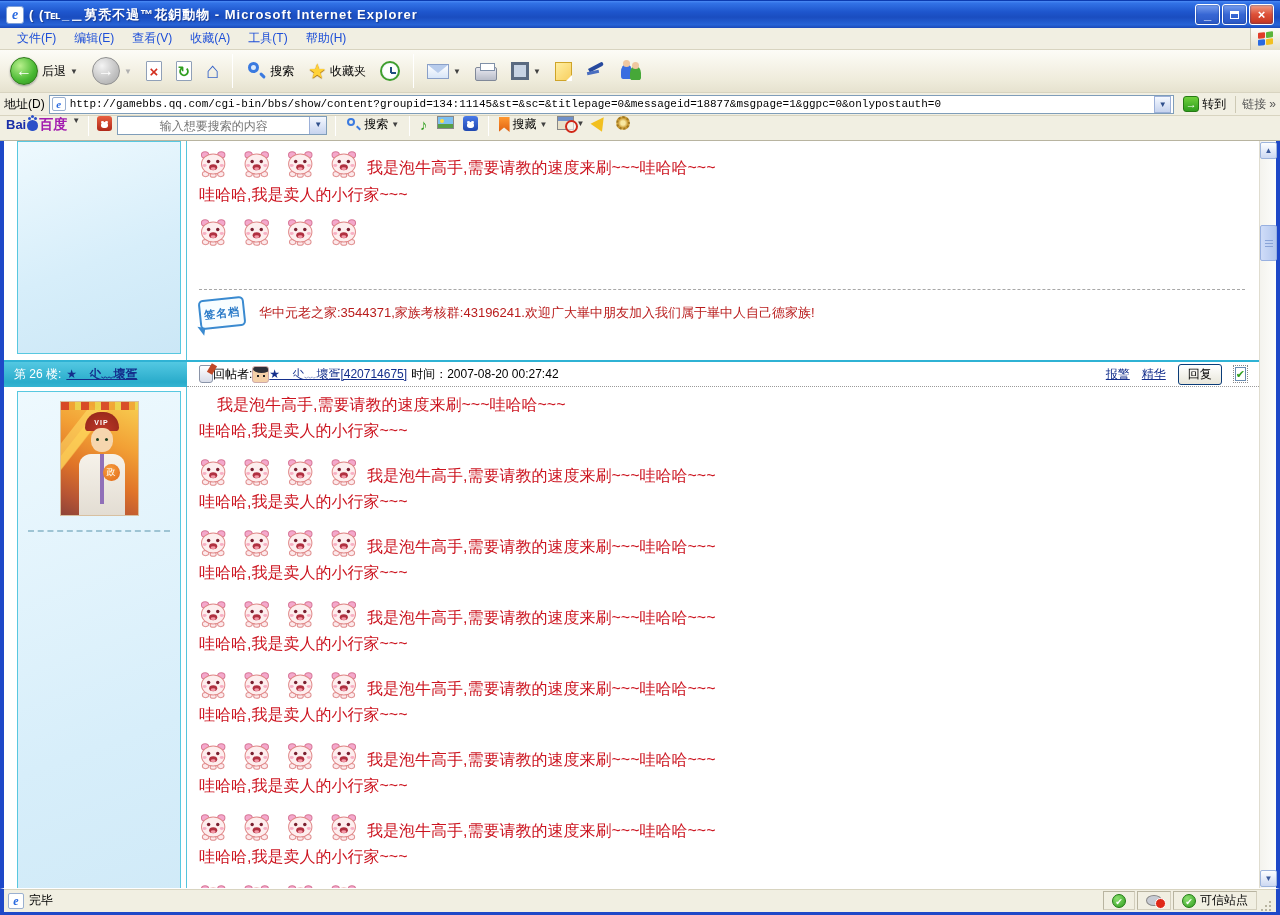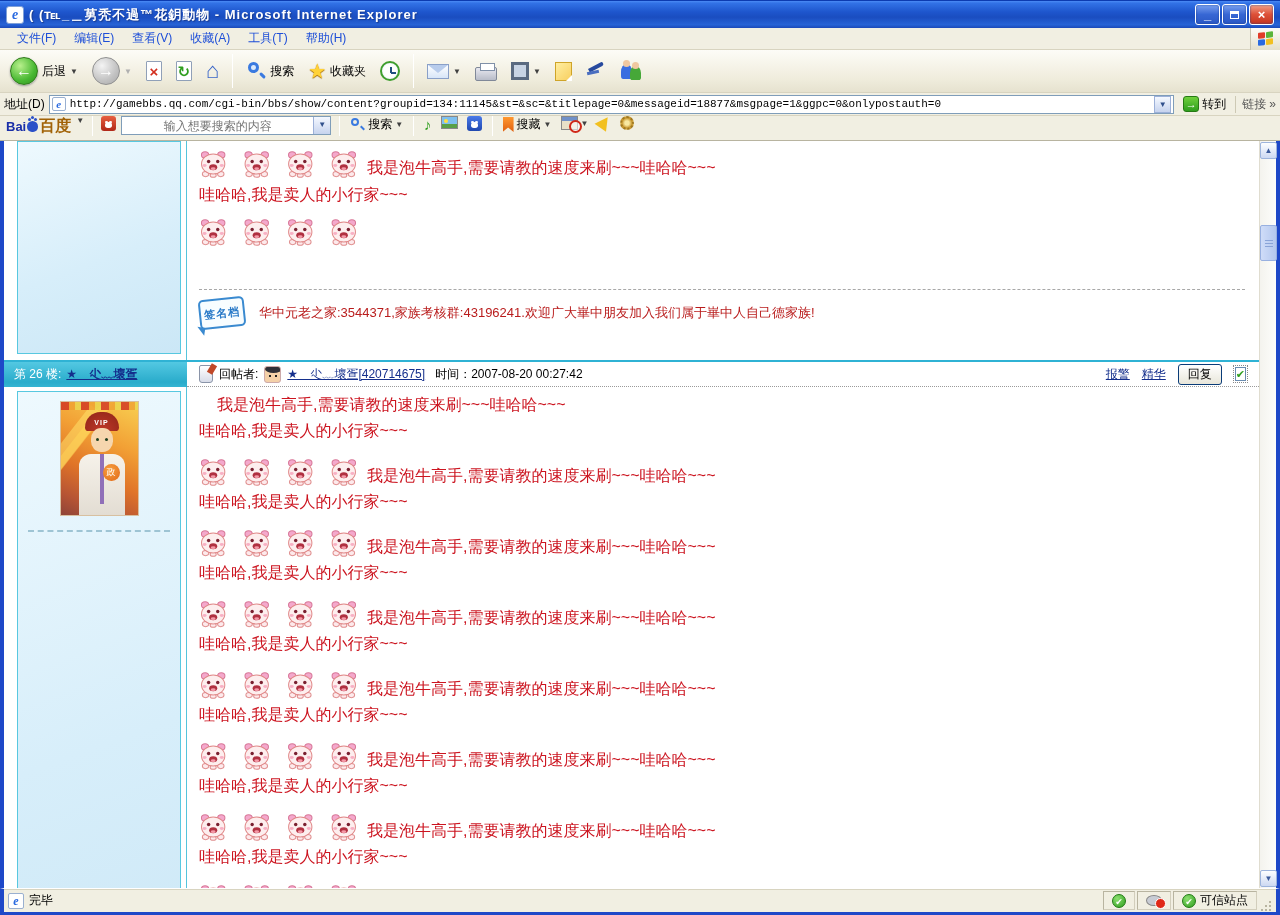--- a/index.html
+++ b/index.html
@@ -70,21 +70,21 @@
   .gobtn { display:flex; align-items:center; gap:3px; padding:1px 5px; border-radius:2px; }
   .gobtn .goarr { width:16px; height:16px; border-radius:3px; background:linear-gradient(180deg,#6fd03c,#2f9e1e); color:#fff; font-weight:bold; text-align:center; line-height:15px; font-size:11px; border:1px solid #267a14; }
   .links-sec { display:flex; align-items:center; gap:3px; border-left:1px solid #cdc9b4; padding-left:6px; color:#555; }
 
   
   .baidubar { height:25px; background:#f1efe2; border-bottom:1px solid #b8b4a0; display:flex; align-items:flex-start; padding:0 6px; gap:5px; }
   .bd-logo { display:flex; align-items:baseline; gap:1px; }
   .bd-bai { font-weight:bold; font-size:13px; color:#1a2fa8; }
   .bd-paw { width:11px; height:11px; background:#2b50c8; border-radius:50% 50% 45% 45%; position:relative; align-self:center; }
   .bd-paw::before { content:""; position:absolute; top:-3px; left:1px; width:3px; height:3px; border-radius:50%; background:#2b50c8; box-shadow:6px 0 0 #2b50c8,3px -2px 0 #2b50c8; }
-  .bd-du { font-weight:bold; font-size:16px; color:#a16207; }
+  .bd-du { font-weight:bold; font-size:14px; color:#a21caf; }
   .bd-input { width:210px; height:19px; border:1px solid #7f9db9; background:#fff; display:flex; align-items:center; }
   .bd-input input { flex:1; border:0; outline:none; font-size:12px; color:#909090; text-align:center; font-family:inherit; }
   .bd-dd { width:17px; height:17px; background:linear-gradient(180deg,#f4f8ff,#c6d3ee); border-left:1px solid #9cb0d8; text-align:center; line-height:15px; font-size:8px; color:#30508c; }
   .bd-item { display:flex; align-items:center; gap:3px; padding:0 2px; }
   .mag-sm { position:relative; width:15px; height:15px; }
   .mag-sm .lens { position:absolute; left:1px; top:1px; width:8px; height:8px; border:2px solid #3a7ae0; border-radius:50%; }
   .mag-sm .handle { position:absolute; left:10px; top:10px; width:5px; height:2px; background:#3a7ae0; transform:rotate(45deg); }
   .note-music { color:#2f9e1e; font-size:15px; }
   .picicon { width:17px; height:13px; border:1px solid #888; background:linear-gradient(180deg,#7ec0f0 60%,#58a048 60%); position:relative; }
   .picicon::before { content:""; position:absolute; left:2px; top:2px; width:4px; height:4px; border-radius:50%; background:#ffe040; }
@@ -107,21 +107,21 @@
   .main-col { flex:1; padding:0 14px 0 12px; position:relative; }
 
   .redtxt { color:#cc1520; font-size:16px; font-family:"Liberation Sans","DejaVu Sans",sans-serif; }
   .emoline { display:flex; align-items:flex-end; gap:8px; }
   svg.emorow { width:160px; height:29px; flex:none; }
 
   
   .floorhdr { display:flex; height:27px; border-top:2px solid #2fb2d4; }
   .floorhdr .fl-left { width:183px; flex:none; background:linear-gradient(180deg,#53c8e2,#2aaccb 80%,#35b4d2); color:#fff; display:flex; align-items:center; padding-left:10px; gap:5px; font-size:12px; }
   .floorhdr .fl-left a { color:#142f8c; font-weight:bold; }
-  .floorhdr .fl-right { flex:1; background:#fff; display:flex; align-items:center; gap:6px; padding:0 12px; border-bottom:1px dotted #9a9a9a; font-size:12px; }
+  .floorhdr .fl-right { flex:1; background:#fff; display:flex; align-items:center; padding:0 12px; border-bottom:1px dotted #9a9a9a; font-size:12px; }
   a.navlink { color:#142f8c; text-decoration:underline; }
   .scrollicon { position:relative; width:14px; height:18px; background:linear-gradient(180deg,#fff,#d8dce8); border:1px solid #8a94a8; border-radius:2px 2px 3px 3px; }
   .scrollicon::before { content:""; position:absolute; right:-3px; top:-2px; width:6px; height:10px; background:#c04828; transform:rotate(30deg); }
   .miniface { width:17px; height:17px; border-radius:3px; background:#f4d0a8; position:relative; overflow:hidden; border:1px solid #caa; }
   .miniface::before { content:""; position:absolute; left:0; top:-2px; width:17px; height:8px; border-radius:50%; background:#303038; }
   .miniface::after { content:""; position:absolute; left:4px; top:8px; width:2px; height:2px; background:#222; box-shadow:6px 0 0 #222; }
   .replybtn { border:1px solid #0a3c78; border-radius:3px; background:linear-gradient(180deg,#fff,#e8e6da); padding:1px 9px; font-size:12px; }
   .chkwrap { outline:1px dotted #888; padding:1px; }
   .checkbox { width:14px; height:14px; background:#fff; border:1px solid #6a8cb0; color:#2f9e1e; font-size:11px; font-weight:bold; text-align:center; line-height:13px; }
 

